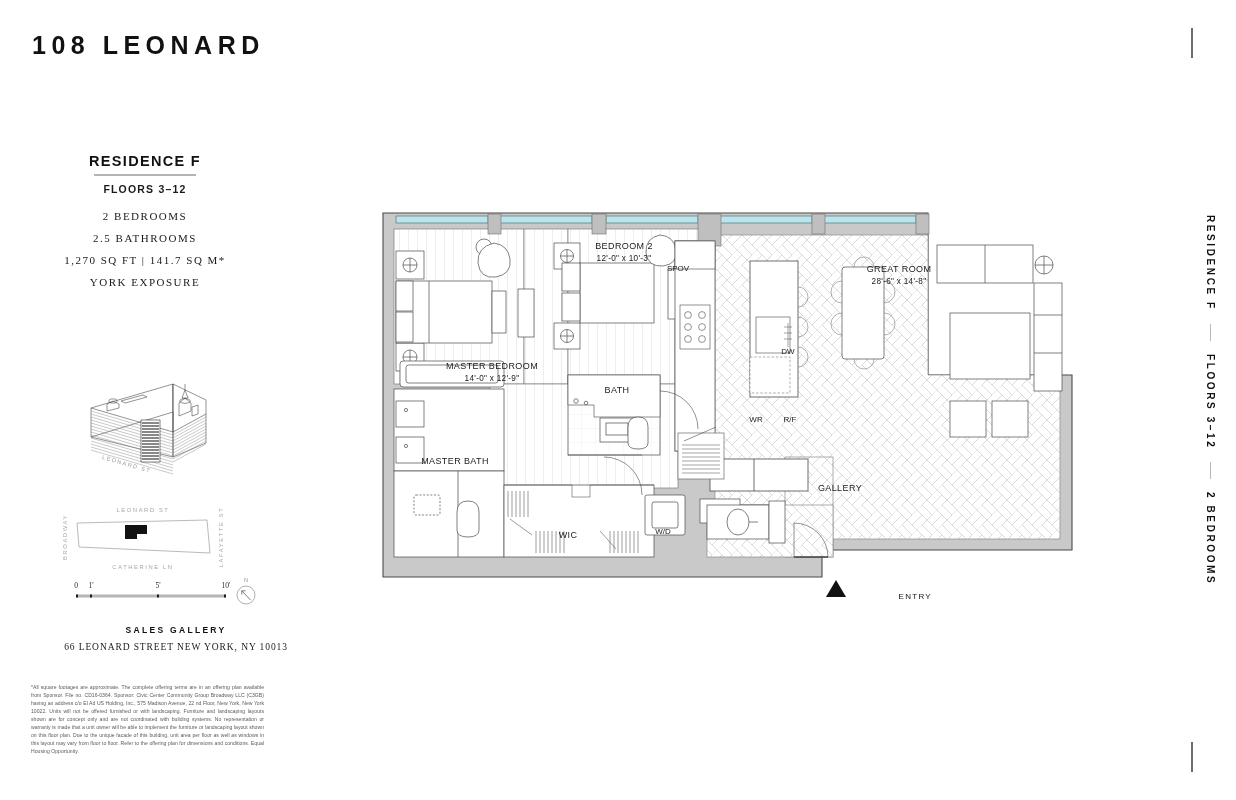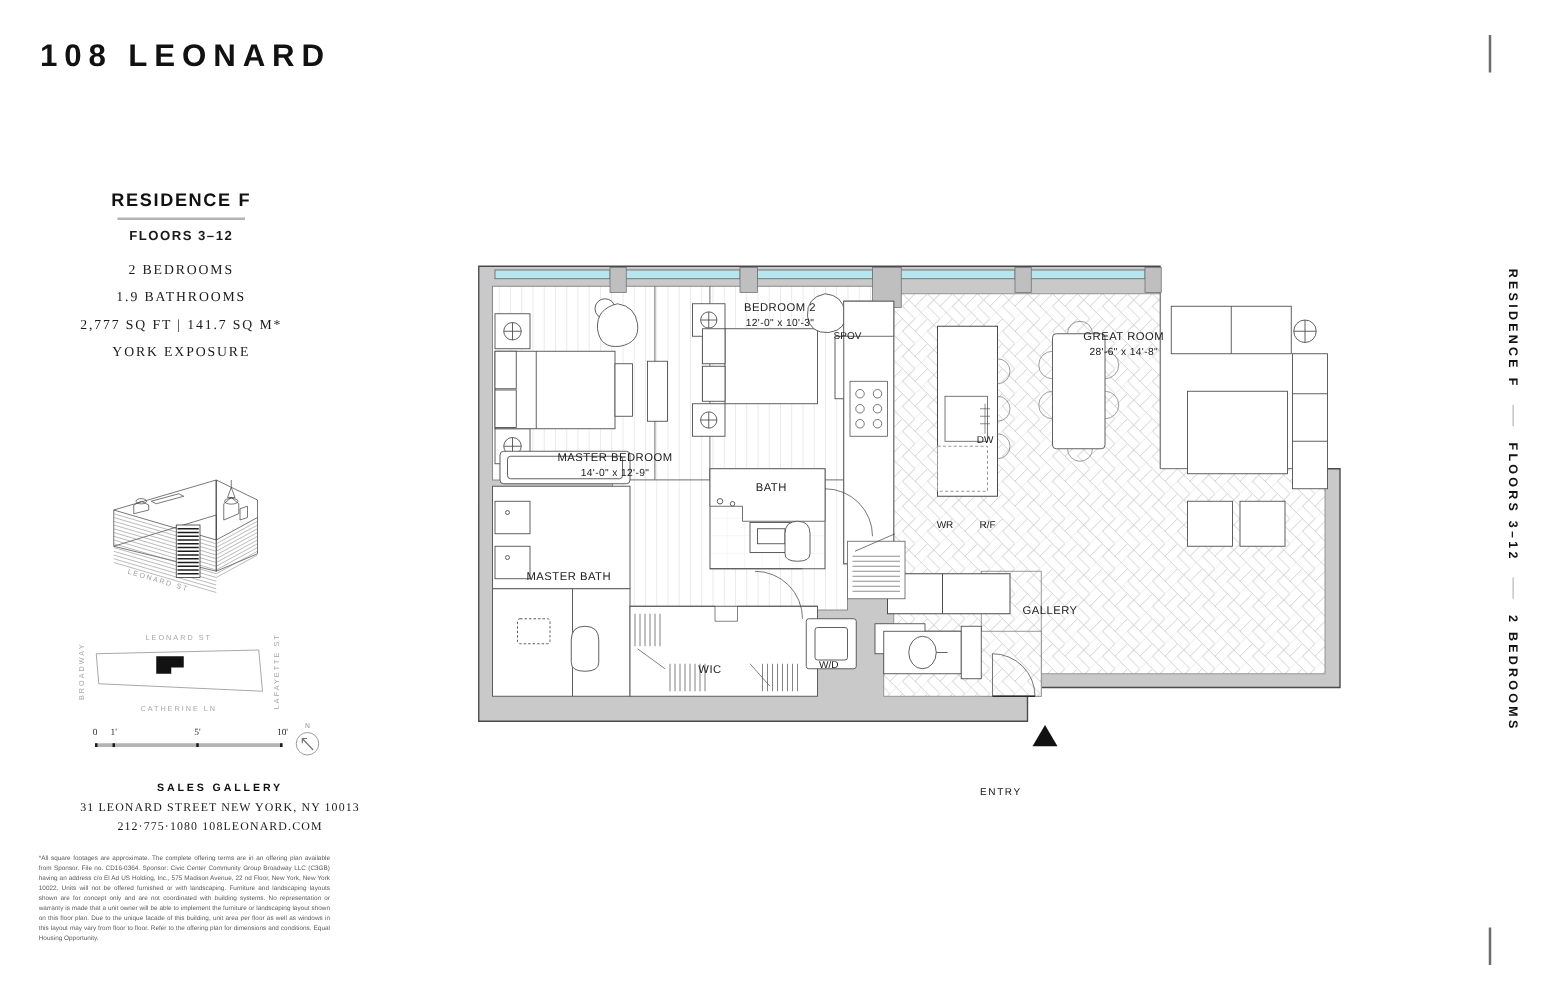--- a/index.html
+++ b/index.html
@@ -76,41 +76,41 @@
   .rail-sep{display:inline-block;width:1px;height:17px;background:#b9b9b9;}
 
   .corner-tick{position:absolute;width:2px;height:30px;background:#6d6d6d;}
   #tick-top-right{right:43px;top:28px;}
   #tick-bottom-right{right:43px;bottom:28px;}
 
   
   #floorplan{position:absolute;left:372px;top:205px;width:720px;height:395px;}
   #plan-svg{display:block;}
   #entry-label{
-    position:absolute;left:784px;top:592px;width:80px;text-align:left;
-    font-size:8px;letter-spacing:1.3px;color:#111;margin-top:37px;
+    position:absolute;left:852px;top:592px;width:80px;text-align:right;
+    font-size:8px;letter-spacing:1.3px;color:#111;
   }
 </style>
 </head>
 <body>
 
 <div class="page">
 
   <div id="brand-title">108 LEONARD</div>
 
   <div class="corner-tick" id="tick-top-right"></div>
   <div class="corner-tick" id="tick-bottom-right"></div>
 
   <div id="info-block">
     <div id="residence-heading">RESIDENCE F</div>
     <div id="heading-rule"></div>
     <div id="floors-line">FLOORS 3–12</div>
     <div class="spec-line">2 BEDROOMS</div>
-    <div class="spec-line">1.9 BATHROOMS</div>
-    <div class="spec-line">2,777 SQ FT  |  141.7 SQ M*</div>
+    <div class="spec-line">2.5 BATHROOMS</div>
+    <div class="spec-line">1,270 SQ FT  |  141.7 SQ M*</div>
     <div class="spec-line">YORK EXPOSURE</div>
   </div>
 
   <div id="massing-wrap">
     <svg id="massing-svg" width="210" height="115" viewBox="0 0 210 115">
       <g fill="none" stroke="#3a3a3a" stroke-width="0.55">
 
         <path d="M36 57 L36 28 L118 4 L118 32 Z" fill="#ffffff"></path>
         <path d="M36 57 L118 32 L118 77 L36 97 Z" fill="#ffffff" opacity="0"></path>
         <path d="M118 4 L151 20 L151 63 L118 77 Z" fill="#ffffff"></path>
@@ -215,22 +215,21 @@
       <g transform="translate(186,17)">
         <circle cx="0" cy="0" r="9" fill="none" stroke="#8e8e8e" stroke-width="0.7"></circle>
         <path d="M4.5 5 L-4.2 -4.2 M-4.2 -4.2 L-4.2 -0.4 M-4.2 -4.2 L-0.4 -4.2" fill="none" stroke="#6f6f6f" stroke-width="0.9"></path>
       </g>
       <text x="184" y="4" font-size="5.4" fill="#8e8e8e" font-family="Liberation Sans, sans-serif">N</text>
     </svg>
   </div>
 
   <div id="sales-block">
     <div id="sales-title">SALES GALLERY</div>
-    <div class="sales-line">31 LEONARD STREET    NEW YORK, NY 10013</div>
-    <div class="sales-line">212·775·1080  108LEONARD.COM</div>
+    <div class="sales-line">66 LEONARD STREET    NEW YORK, NY 10013</div>
   </div>
 
   <div id="disclaimer">*All square footages are approximate. The complete offering terms are in an offering plan available from Sponsor. File no. CD16-0364. Sponsor: Civic Center Community Group Broadway LLC (C3GB) having an address c/o El Ad US Holding, Inc., 575 Madison Avenue, 22 nd Floor, New York, New York 10022. Units will not be offered furnished or with landscaping. Furniture and landscaping layouts shown are for concept only and are not coordinated with building systems. No representation or warranty is made that a unit owner will be able to implement the furniture or landscaping layout shown on this floor plan. Due to the unique facade of this building, unit area per floor as well as windows in this layout may vary from floor to floor. Refer to the offering plan for dimensions and conditions. Equal Housing Opportunity.</div>
 
   <div id="side-rail">
     <div id="side-rail-text">
       <span>RESIDENCE F</span>
       <span class="rail-sep"></span>
       <span>FLOORS 3–12</span>
       <span class="rail-sep"></span>

